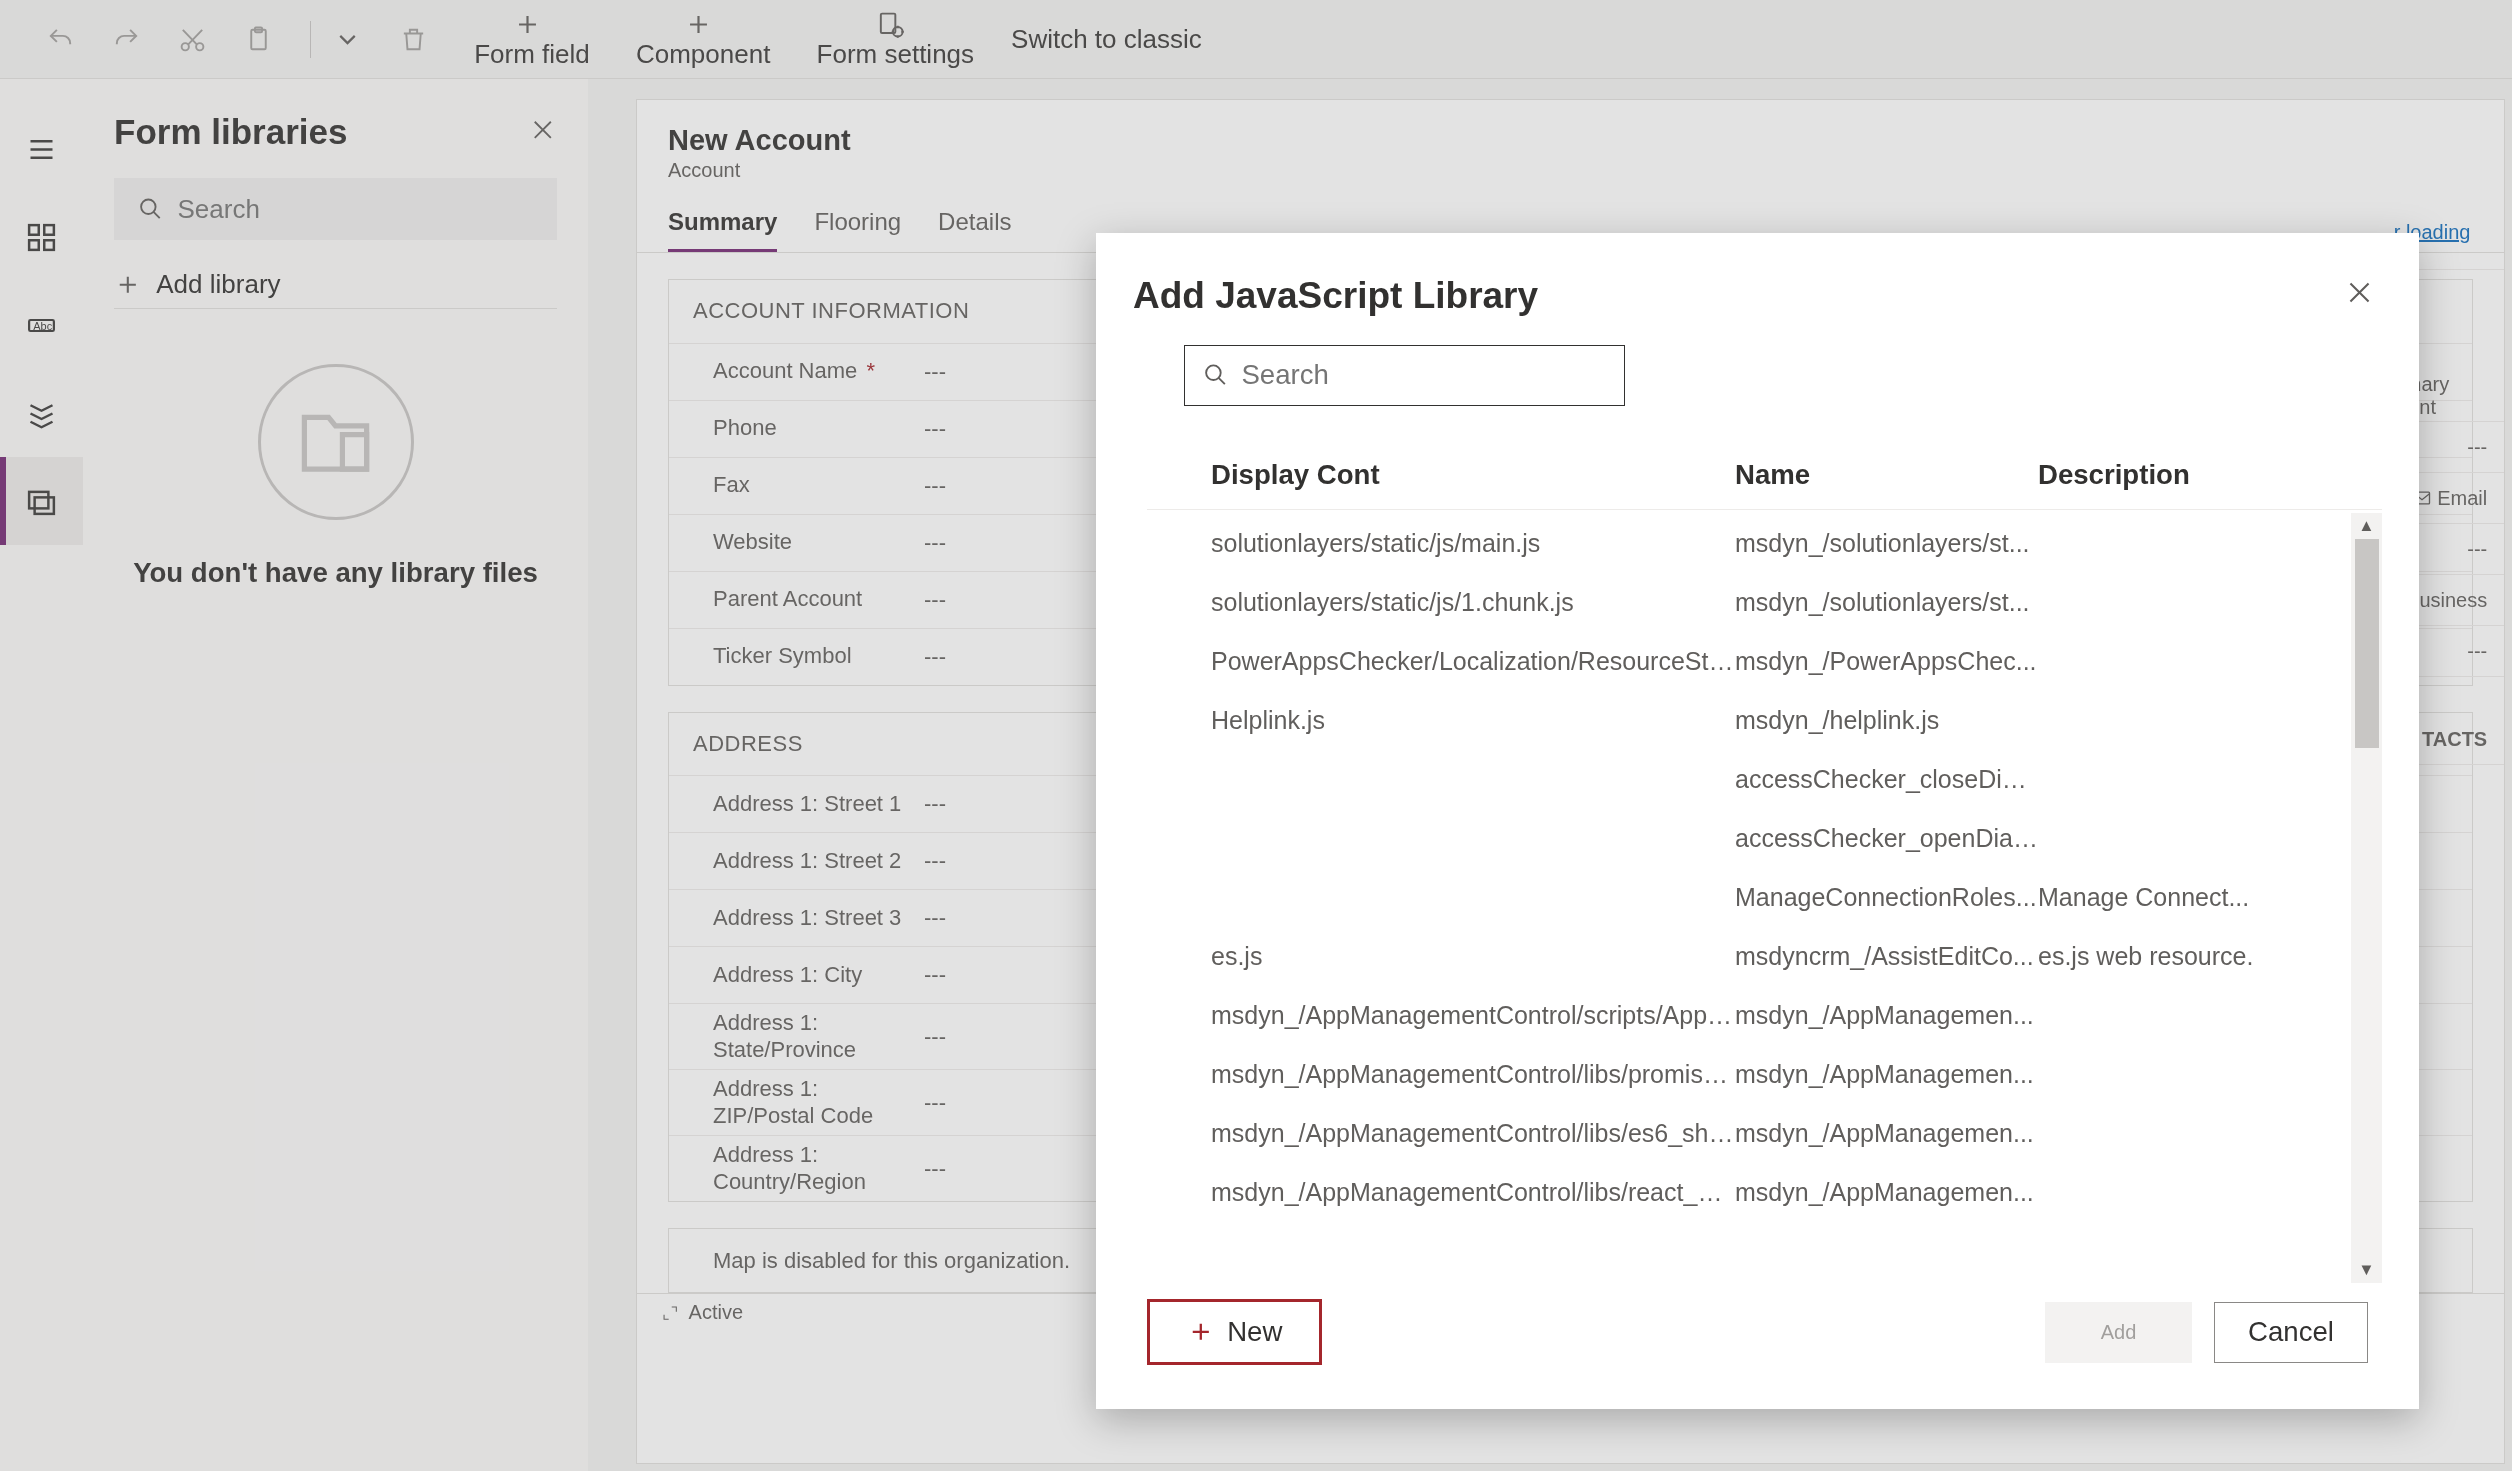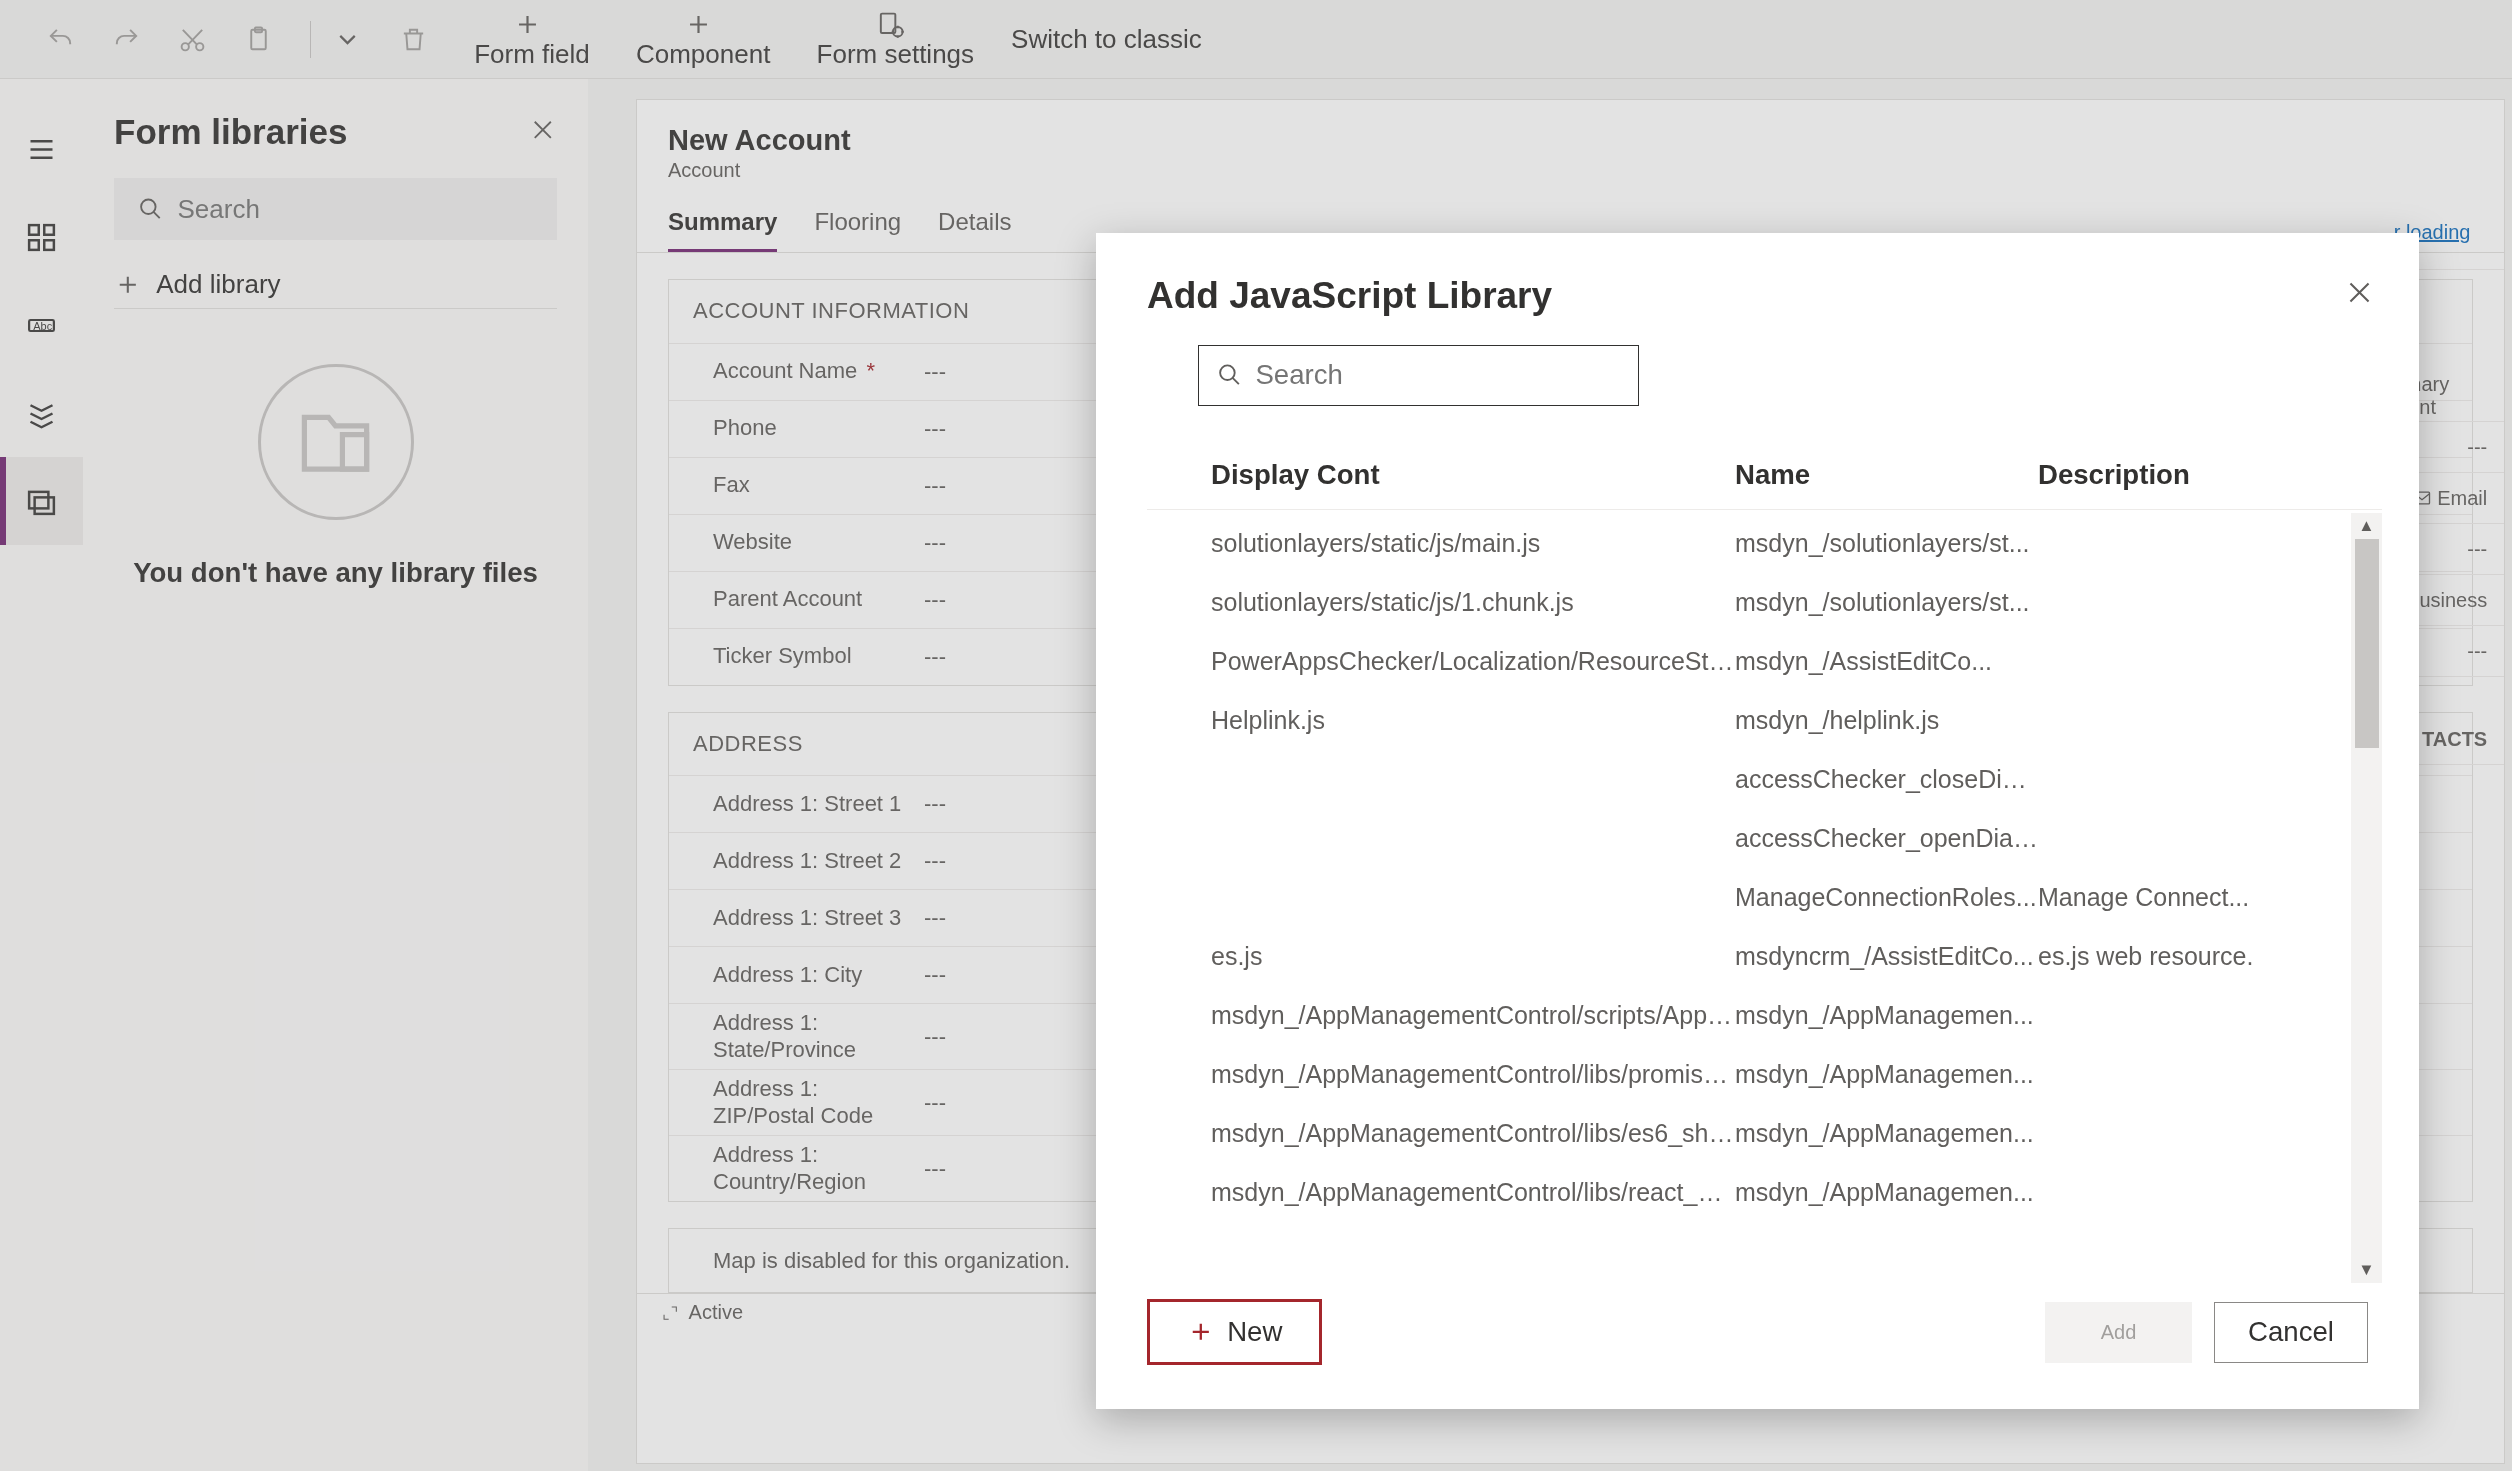--- a/index.html
+++ b/index.html
@@ -77,21 +77,21 @@
 .dim-overlay {
   position: absolute; inset:0; background: rgba(128,128,128,0.22);
 }
 
 
 .dialog {
   position:absolute; left:1096px; top:233px; width:1323px; height:1176px;
   background:#ffffff; box-shadow:0 11px 37px rgba(0,0,0,.25);
   display:flex; flex-direction:column;
 }
-.dialog-header { padding:42px 51px 0 51px; }
+.dialog-header { padding:42px 51px 0 37px; }
 .dialog-title { font-size:37px; font-weight:600; color:#323130;}
 .dialog-close { position:absolute; top:44px; right:44px;}
 .dialog-close svg{width:31px;height:31px;stroke:#605e5c;}
 .dialog-search { margin:27.6px 0 0 51px; width:441px; height:61px; border:1.8px solid #323130; display:flex; align-items:center; padding:0 18.4px;}
 .dialog-search svg{width:27.6px;height:27.6px;stroke:#605e5c;fill:none;margin-right:13px;}
 .dialog-search input{border:none;outline:none;font-size:27.6px;color:#605e5c;width:100%;}
 
 .grid-wrap { margin:35px 37px 0 51px; flex:1; position:relative; overflow:hidden;}
 .grid-head { display:flex; border-bottom:1.8px solid #edebe9; padding:18.4px 0;}
 .col-disp { width:588px; padding-left:64px; font-size:27.6px; font-weight:600; color:#323130;}
@@ -375,21 +375,21 @@
           <div class="c2">msdyn_/solutionlayers/st...</div>
           <div class="c3"></div>
         </div>
         <div class="grid-row">
           <div class="c1">solutionlayers/static/js/1.chunk.js</div>
           <div class="c2">msdyn_/solutionlayers/st...</div>
           <div class="c3"></div>
         </div>
         <div class="grid-row">
           <div class="c1">PowerAppsChecker/Localization/ResourceStringProvid...</div>
-          <div class="c2">msdyn_/AssistEditCo...</div>
+          <div class="c2">msdyn_/PowerAppsChec...</div>
           <div class="c3"></div>
         </div>
         <div class="grid-row">
           <div class="c1">Helplink.js</div>
           <div class="c2">msdyn_/helplink.js</div>
           <div class="c3"></div>
         </div>
         <div class="grid-row">
           <div class="c1"></div>
           <div class="c2">accessChecker_closeDial...</div>

